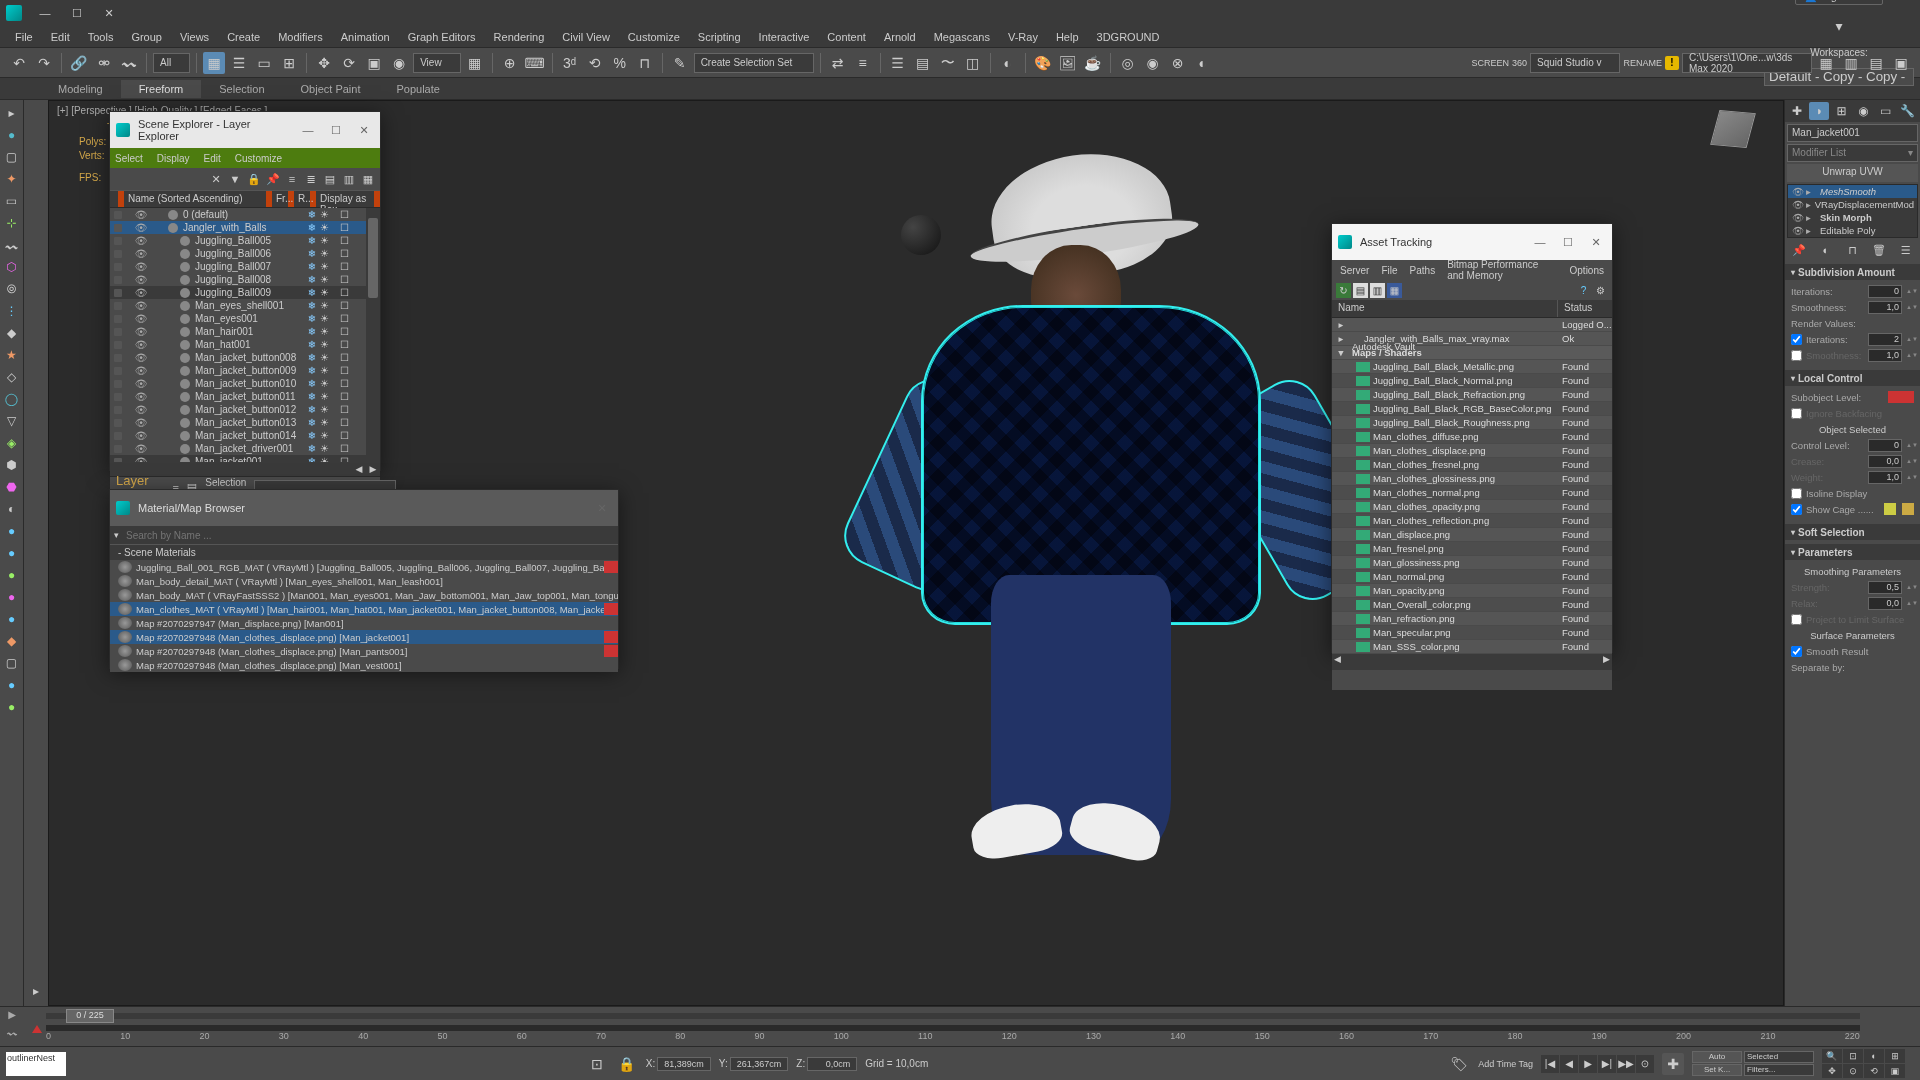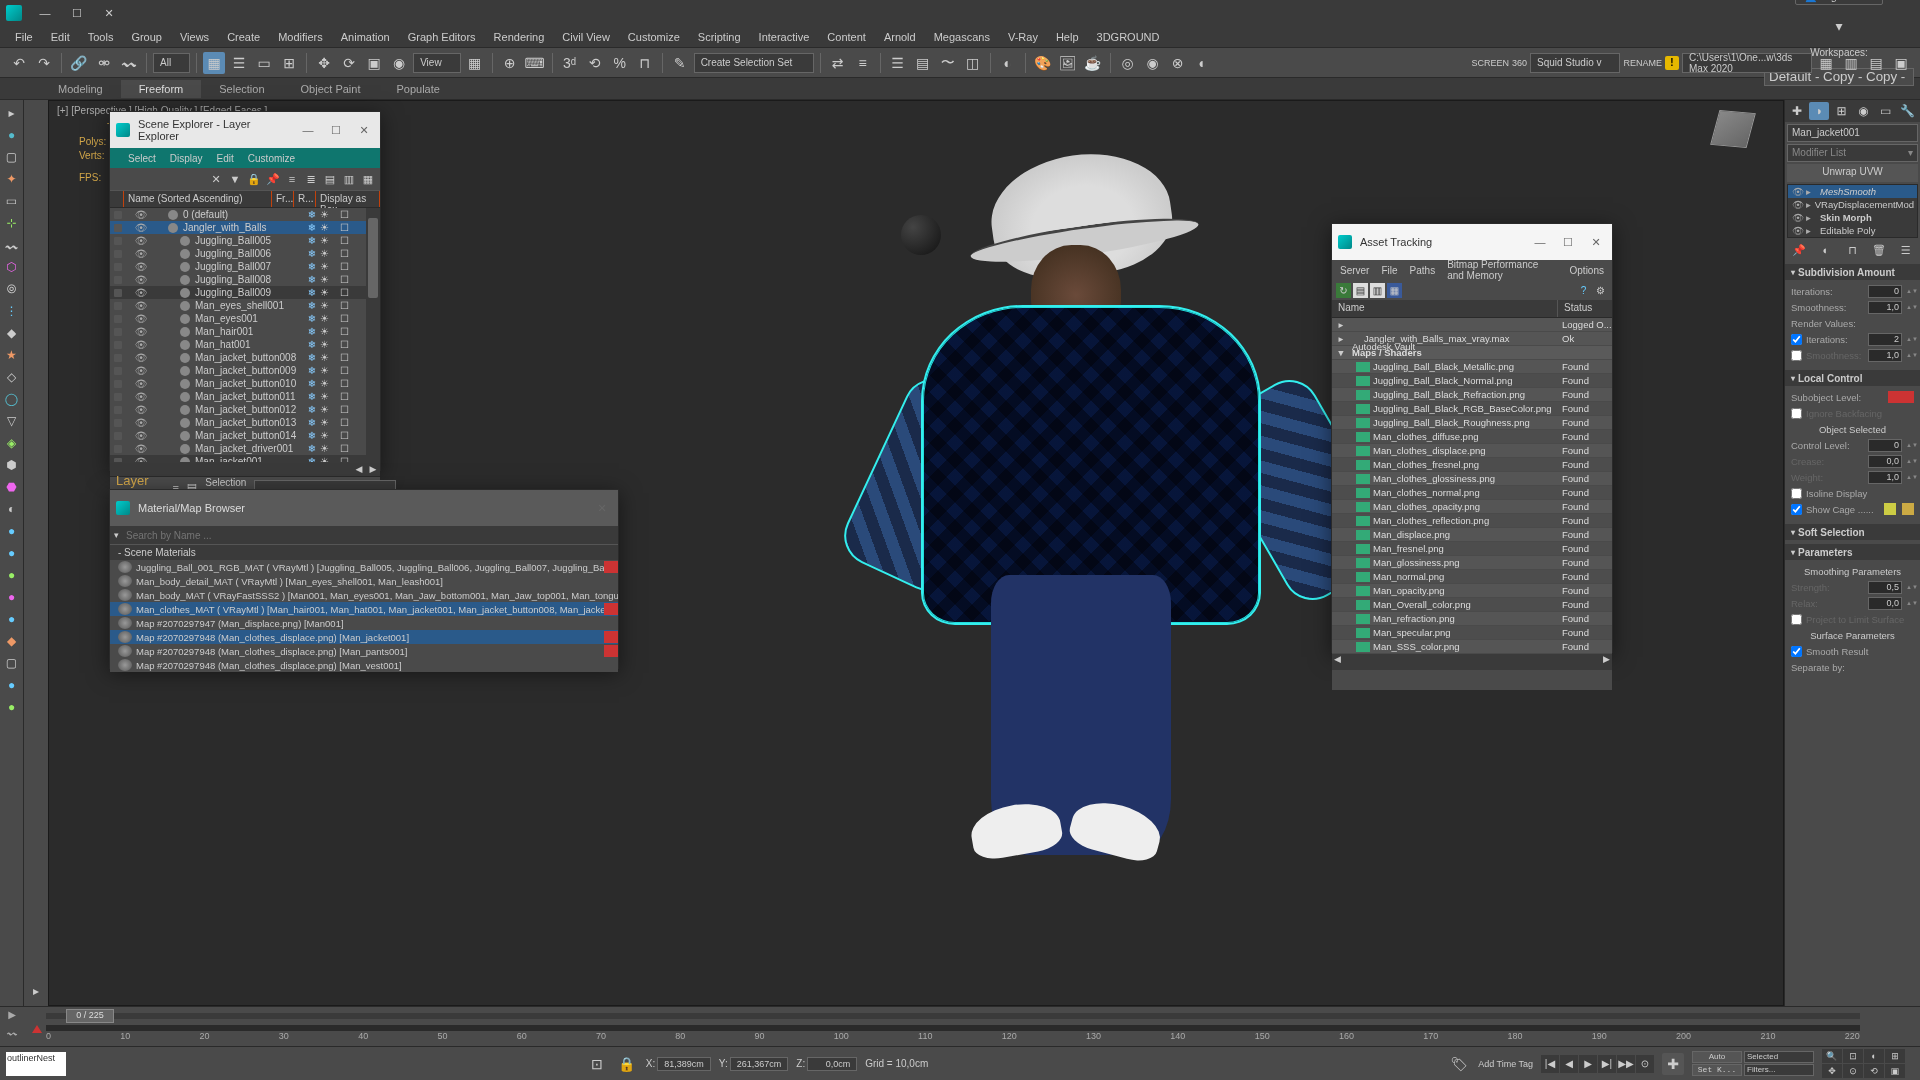--- a/index.html
+++ b/index.html
@@ -62,26 +62,26 @@
 
 
 .panel { position:absolute; background:#4a4a4a; border:1px solid #2a2a2a; box-shadow:0 4px 20px rgba(0,0,0,0.5); }
 .panel .phdr { height:36px; background:#e8e8e8; color:#333; display:flex; align-items:center; padding:0 6px; gap:8px;}
 .panel .phdr .picon { width:14px;height:14px;background:linear-gradient(135deg,#0cc,#088);border-radius:2px;}
 .panel .phdr .ptitle { flex:1; font-size:11px; }
 .panel .phdr .pbtn { width:20px; text-align:center; cursor:pointer; color:#666;}
 
 
 .sceneexp { top:10px; left:60px; width:272px; height:360px; }
-.sceneexp .pmenu { height:20px; display:flex; padding:0 18px; gap:14px; align-items:center; background:#0f766e;}
+.sceneexp .pmenu { height:20px; display:flex; padding:0 5px; gap:14px; align-items:center; background:#4d7c0f;}
 .sceneexp .pmenu span { color:#ccc; cursor:pointer; font-size:10px;}
 .sceneexp .ptoolbar { height:22px; display:flex; align-items:center; padding:0 4px; gap:3px; background:#4a4a4a;}
 .sceneexp .ptoolbar .tb { width:16px;height:16px;display:flex;align-items:center;justify-content:center;font-size:11px;color:#ccc;cursor:pointer;}
 .sceneexp .cols { height:18px; display:flex; background:#3a3a3a; border-top:1px solid #555; border-bottom:1px solid #2a2a2a; font-size:10px;}
-.sceneexp .cols .col { padding:2px 4px; border-right:1px solid #c2410c;}
+.sceneexp .cols .col { padding:2px 4px; border-right:6px solid #c2410c;}
 .sceneexp .tree { height:254px; overflow-y:auto; background:#4a4a4a; position:relative;}
 .sceneexp .treerow { height:13px; display:flex; align-items:center; font-size:10px; padding-left:4px;}
 .sceneexp .treerow .sidebtns{width:20px;display:flex;gap:1px;}
 .sceneexp .treerow .sidebtns span{width:8px;height:8px;background:#555;border-radius:1px;}
 .sceneexp .treerow.sel { background:#3a3a3a; }
 .sceneexp .treerow.selblue { background:#2a5a8a; }
 .sceneexp .treerow .eye{width:14px;color:#aaa;text-align:center;}
 .sceneexp .treerow .dot{width:10px;height:10px;border-radius:50%;background:#888;margin:0 3px;}
 .sceneexp .treerow .name{flex:1;color:#ccc;padding-left:2px;white-space:nowrap;overflow:hidden;}
 .sceneexp .treerow .freeze{width:16px;color:#8cf;text-align:center;}
@@ -1058,21 +1058,21 @@
     <span class="pb">▶▶</span>
     <span class="pb">⊙</span>
   </div>
   <span class="tbtn" style="background:#555;font-size:14px;">✚</span>
   <div class="rfields">
     <div class="rf">
         <span class="rfv" style="background:#555;text-align:center;">Auto</span>
         <span class="rfv" style="width:70px;">Selected</span>
       </div>
     <div class="rf">
-        <span class="rfv" style="background:#555;text-align:center;font-family:Liberation Mono, monospace;">Set K...</span>
+        <span class="rfv" style="background:#555;text-align:center;">Set K...</span>
         <span class="rfv" style="width:70px;">Filters...</span>
       </div>
   </div>
   <div class="navbtns">
     <span class="nb">🔍</span>
     <span class="nb">⊡</span>
     <span class="nb">◐</span>
     <span class="nb">⊞</span>
     <span class="nb">✥</span>
     <span class="nb">⊙</span>

